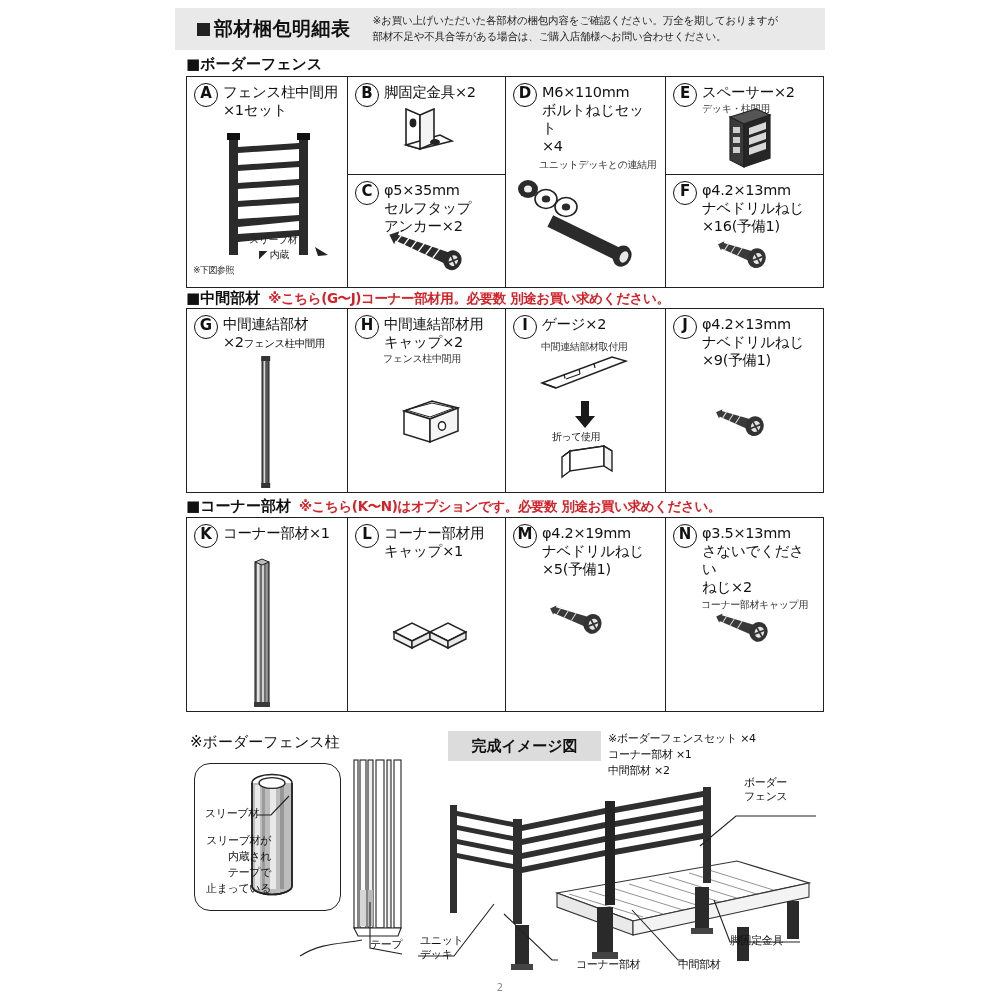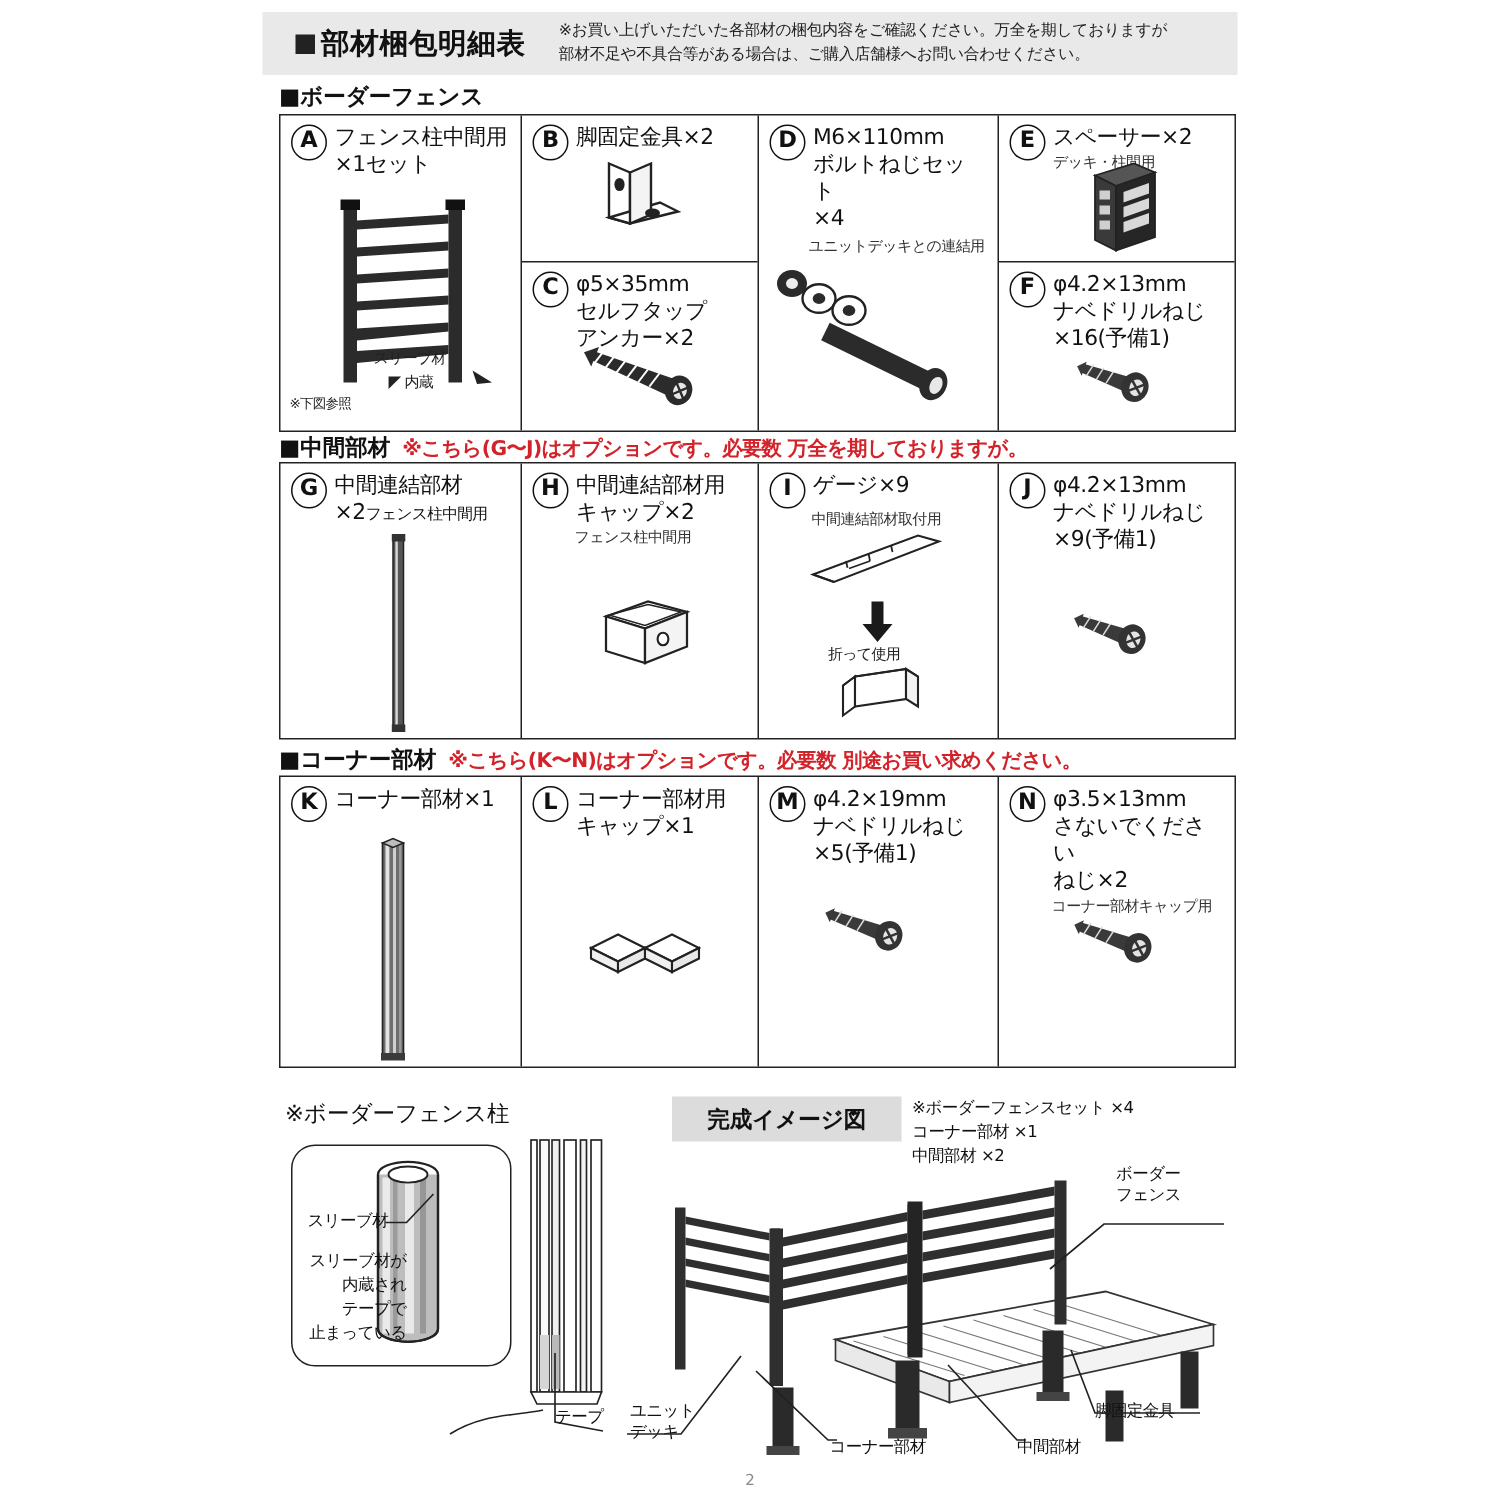--- a/index.html
+++ b/index.html
@@ -260,21 +260,21 @@
               <ellipse cx="42" cy="13" rx="4.6" ry="5.6" fill="#e4e4e4"></ellipse>
               <path d="M38 9.5 L46 16.5 M46 9.5 L38 16.5" stroke="#333" stroke-width="1.7"></path>
             </g>
           </svg>
         </div>
       </div>
     </div>
   </div>
 
   <div class="sec-title" style="left:186px;top:289px;">
-    <span>■中間部材</span><span class="red">※こちら(G〜J)はオプションです。必要数 万全を期しておりますが。</span>
+    <span>■中間部材</span><span class="red">※こちら(G〜J)コーナー部材用。必要数 別途お買い求めください。</span>
   </div>
 
   <div class="tbl" style="left:186px;top:308px;width:638px;height:185px;">
 
     <div class="col" style="width:160px;">
       <div class="cell">
         <div class="ttl">
           <span class="badge">G</span>
           <span class="ttxt">
             <span>中間連結部材</span><br>
@@ -311,21 +311,21 @@
             <ellipse cx="44" cy="29" rx="3.6" ry="4.2" fill="#fff" stroke="#222" stroke-width="1.4"></ellipse>
           </svg>
         </div>
       </div>
     </div>
 
     <div class="col" style="width:160px;">
       <div class="cell">
         <div class="ttl">
           <span class="badge">I</span>
-          <span class="ttxt">ゲージ×9</span>
+          <span class="ttxt">ゲージ×2</span>
         </div>
         <div class="sub" style="margin-left:28px;">中間連結部材取付用</div>
         <div class="art" style="left:34px;top:46px;">
           <svg width="88" height="40" viewBox="0 0 88 40">
             <polygon points="2,28 72,2 86,6 16,33" fill="#fff" stroke="#222" stroke-width="1.4"></polygon>
             <line x1="26" y1="24" x2="40" y2="19" stroke="#222" stroke-width="1.2"></line>
             <line x1="25" y1="23.5" x2="24" y2="19" stroke="#222" stroke-width="1.2"></line>
             <line x1="40" y1="19" x2="39" y2="14" stroke="#222" stroke-width="1.2"></line>
             <line x1="55" y1="13" x2="54" y2="8.5" stroke="#222" stroke-width="1.2"></line>
             <line x1="16" y1="33" x2="2" y2="28" stroke="#222" stroke-width="1.4"></line>
@@ -607,21 +607,21 @@
   <svg class="art" style="left:700px;top:802px;" width="118" height="46">
     <path d="M0 44 L36 14 L116 14" fill="none" stroke="#222" stroke-width="1.1"></path>
   </svg>
 
   <div class="lbl" style="left:420px;top:934px;line-height:1.3;">ユニット
 デッキ</div>
   <svg class="art" style="left:418px;top:902px;" width="82" height="62">
     <path d="M76 2 L36 54 L0 54" fill="none" stroke="#222" stroke-width="1.1"></path>
   </svg>
 
-  <div class="lbl" style="left:553px;top:958px;">コーナー部材</div>
+  <div class="lbl" style="left:576px;top:958px;">コーナー部材</div>
   <svg class="art" style="left:500px;top:912px;" width="60" height="52">
     <path d="M4 2 L52 48 L58 48" fill="none" stroke="#222" stroke-width="1.1"></path>
   </svg>
 
   <div class="lbl" style="left:678px;top:958px;">中間部材</div>
   <svg class="art" style="left:630px;top:908px;" width="56" height="56">
     <path d="M2 2 L48 52 L54 52" fill="none" stroke="#222" stroke-width="1.1"></path>
   </svg>
 
   <div class="lbl" style="left:730px;top:934px;">脚固定金具</div>

